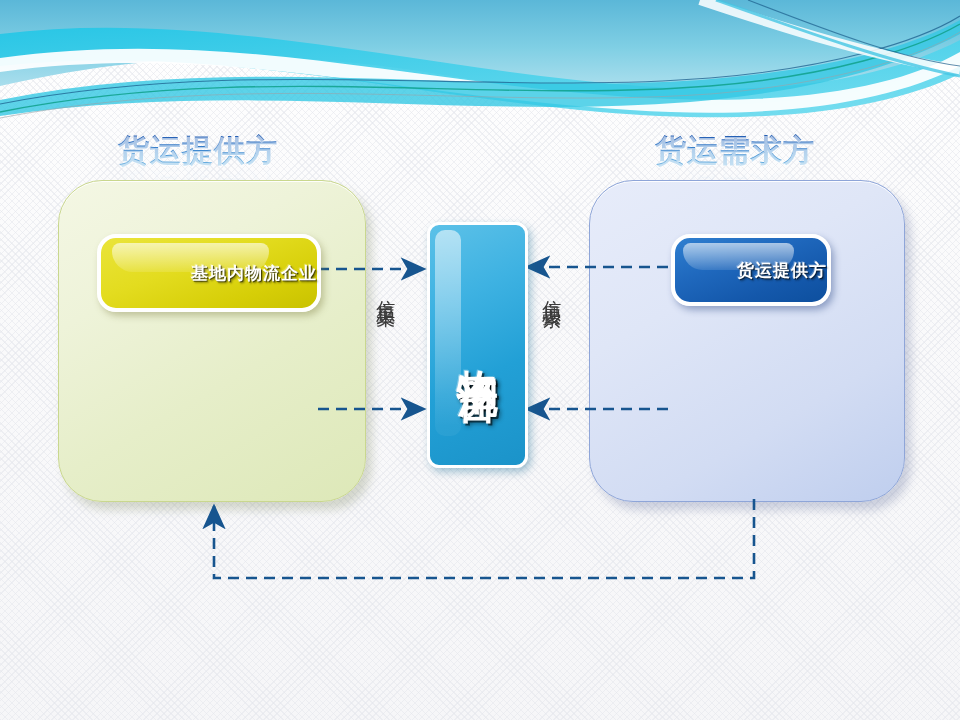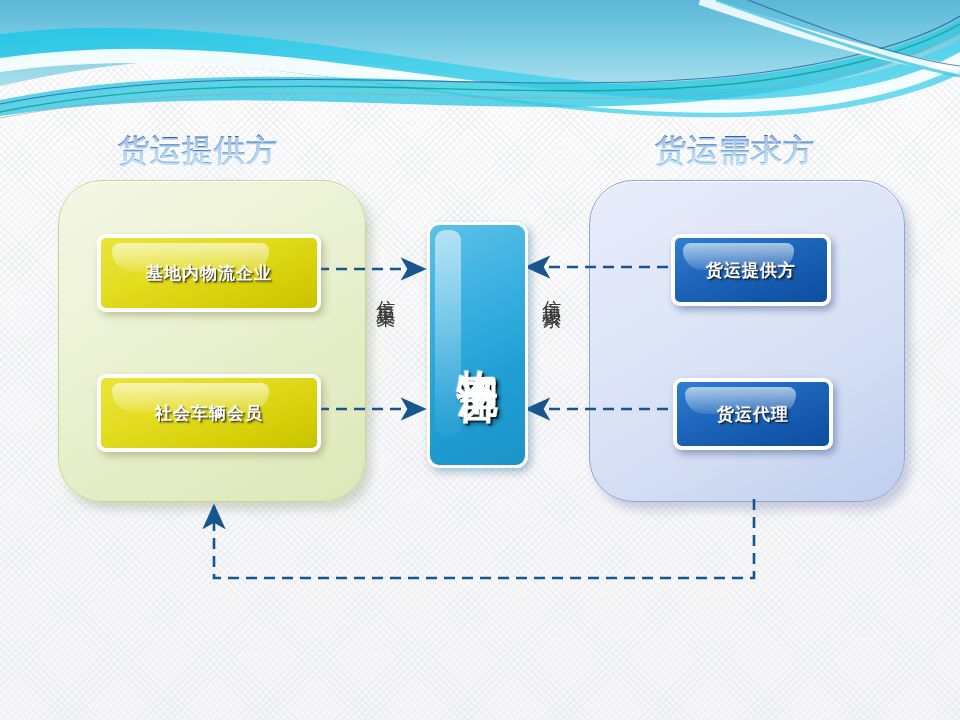--- a/index.html
+++ b/index.html
@@ -78,24 +78,24 @@
     left: 589px; top: 180px;
     width: 314px; height: 320px;
     background: linear-gradient(150deg, #e7ecfa 0%, #dfe6f7 35%, #d2dcf3 70%, #bfceee 100%);
     border: 1px solid #8ea5d8;
     box-shadow: 6px 8px 10px rgba(90,105,150,0.28), inset 0 1px 0 rgba(255,255,255,0.9);
   }
 
   
   .node {
     position: absolute;
-    border-radius: 9px;
+    border-radius: 19px;
     display: flex;
     align-items: center;
-    justify-content: center;
+    justify-content: flex-end;
     text-align: center;
   }
   .node .node-label {
     position: relative;
     z-index: 3;
     font-family: "DejaVu Serif", "Liberation Serif", serif;
     font-weight: bold;
     font-size: 17px;
     letter-spacing: 1px;
     color: #ffffff;
@@ -265,31 +265,25 @@
     <line x1="668" y1="267" x2="527" y2="267" stroke="#17558f" stroke-width="2.6" stroke-dasharray="11 7" marker-end="url(#arrowL)"></line>
 
     <line x1="668" y1="409" x2="527" y2="409" stroke="#17558f" stroke-width="2.6" stroke-dasharray="11 7" marker-end="url(#arrowL)"></line>
 
     <path d="M754,499 L754,578 L214,578 L214,506" fill="none" stroke="#17558f" stroke-width="2.6" stroke-dasharray="11 7" marker-end="url(#arrowU)"></path>
   </svg>
 
   <div class="node yellow" id="node-base-logistics">
     <span class="node-label">基地内物流企业</span>
   </div>
-  <div class="node yellow" id="node-social-vehicle">
-    <span class="node-label">社会车辆会员</span>
-  </div>
 
   <div id="node-platform">
     <span class="platform-label">物流平台</span>
   </div>
 
   <div class="node blue" id="node-industry-trade">
     <span class="node-label">货运提供方</span>
   </div>
-  <div class="node blue" id="node-freight-agent">
-    <span class="node-label">货运代理</span>
-  </div>
 
   <div class="flow-caption" id="caption-collect">信息采集</div>
   <div class="flow-caption" id="caption-search">信息搜索</div>
 
 </div>
 
 </body></html>

